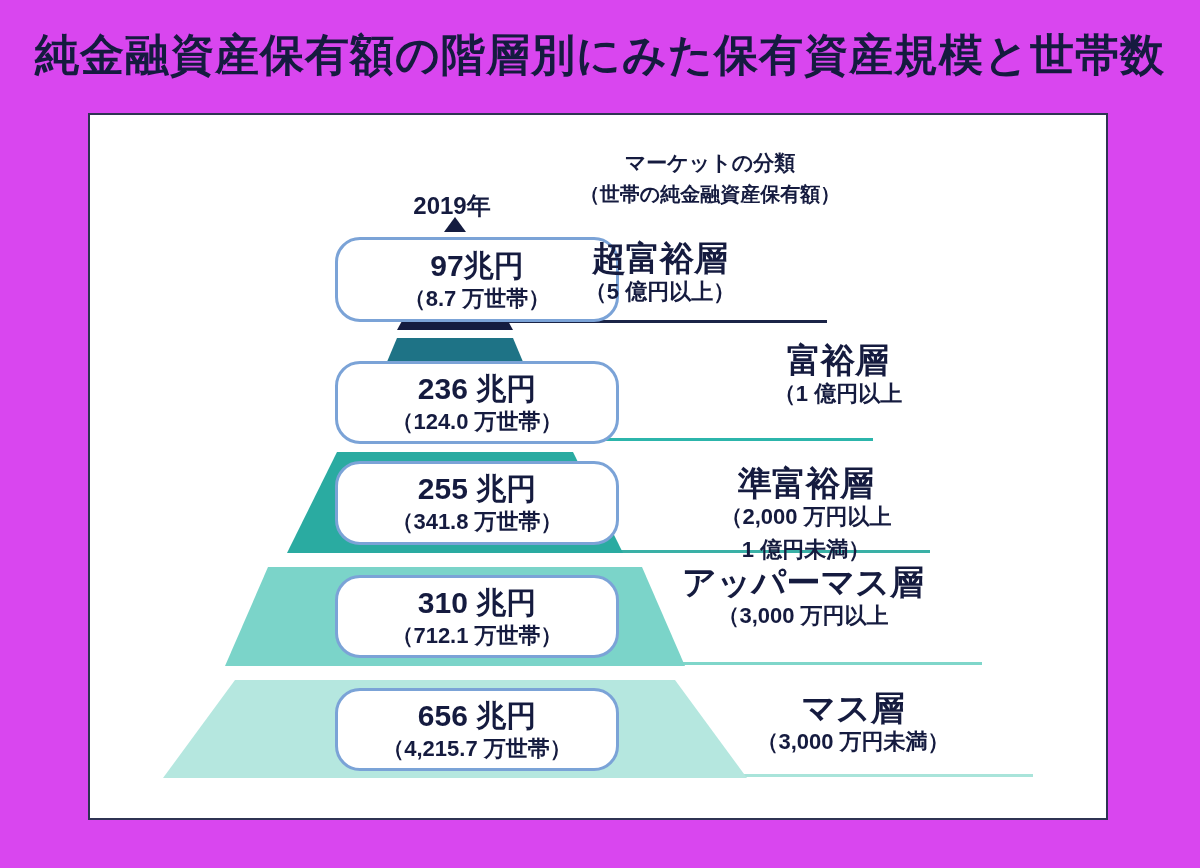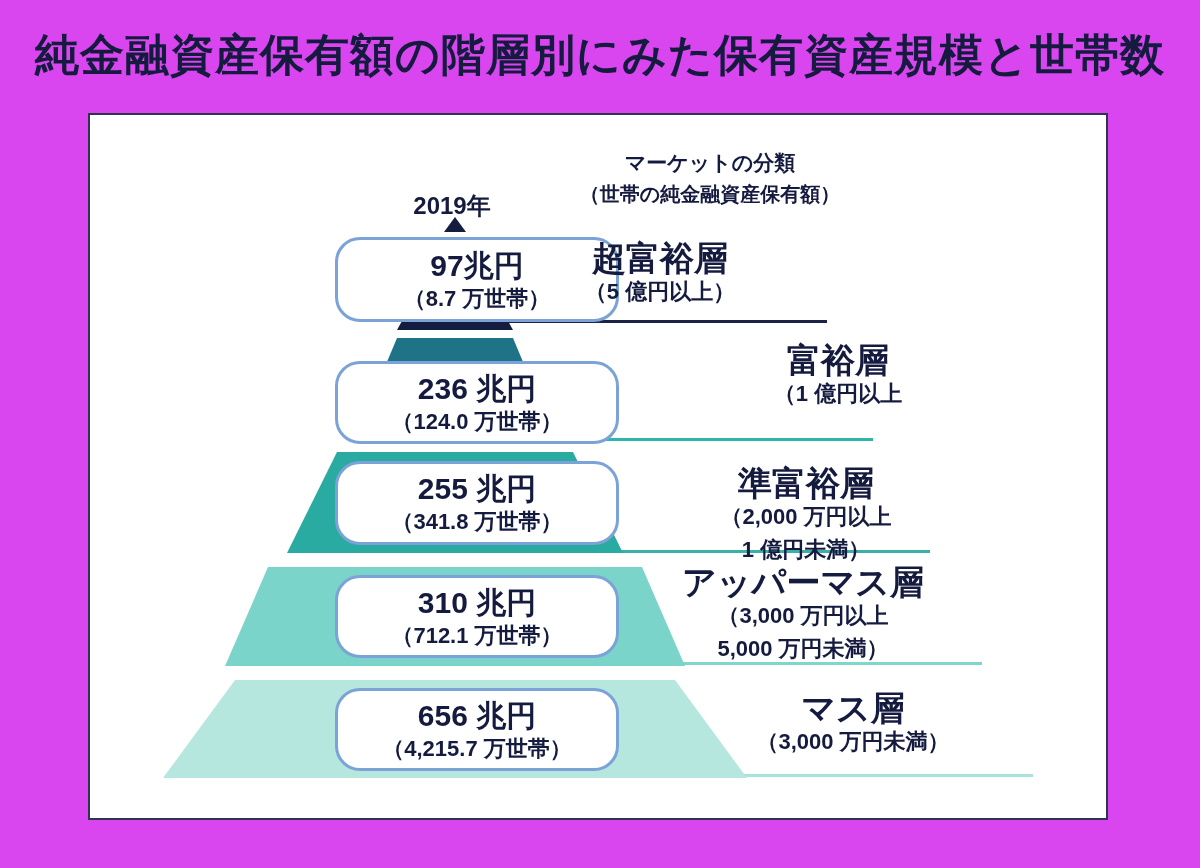--- a/index.html
+++ b/index.html
@@ -94,21 +94,20 @@
       </div>
       <div class="tier-line" style="left: 455px; top: 662px; width: 527px; background: rgb(127, 214, 202);"></div>
       <div class="tier-shape" style="left: 225px; top: 567px; width: 460px; height: 99px; background: rgb(123, 212, 201); clip-path: polygon(43px 0px, 417px 0px, 100% 100%, 0px 100%);"></div>
       <div class="tier-box" style="left: 335px; top: 575px; height: 83px;">
         <div class="amount">310 兆円</div>
         <div class="households">（712.1 万世帯）</div>
       </div>
       <div class="tier-label" style="left: 803px; top: 566px;">
         <div class="t">アッパーマス層</div>
         <div class="r">（3,000 万円以上</div>
-        <div class="r">5,000 万円未満）</div>
       </div>
       <div class="tier-line" style="left: 455px; top: 774px; width: 578px; background: rgb(169, 228, 218);"></div>
       <div class="tier-shape" style="left: 163px; top: 680px; width: 584px; height: 98px; background: rgb(181, 231, 223); clip-path: polygon(72px 0px, 512px 0px, 100% 100%, 0px 100%);"></div>
       <div class="tier-box" style="left: 335px; top: 688px; height: 83px;">
         <div class="amount">656 兆円</div>
         <div class="households">（4,215.7 万世帯）</div>
       </div>
       <div class="tier-label" style="left: 853px; top: 692px;">
         <div class="t">マス層</div>
         <div class="r">（3,000 万円未満）</div>

